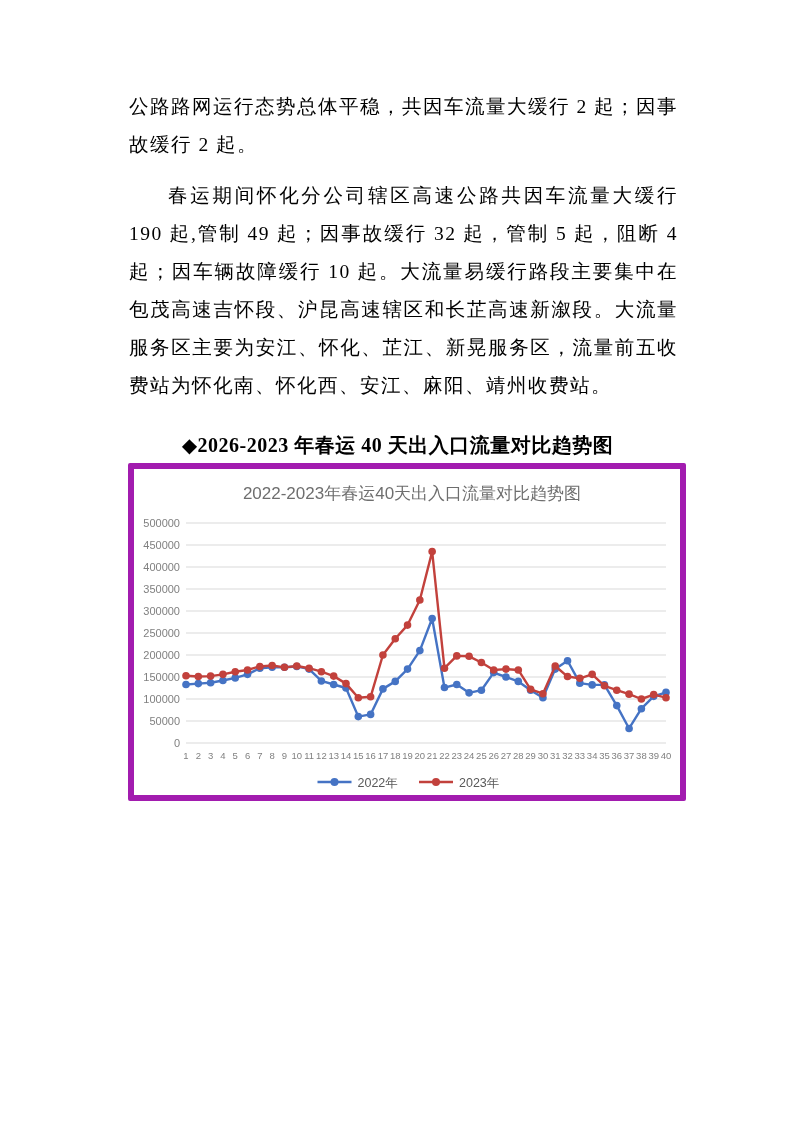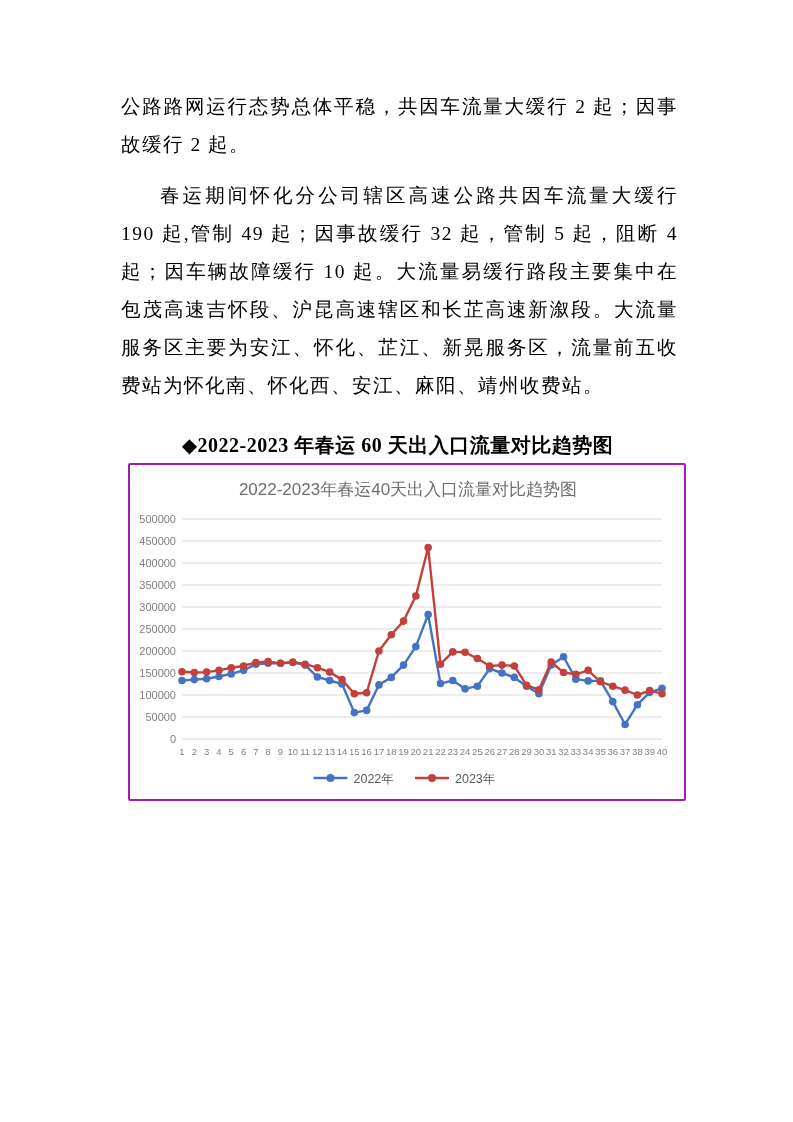--- a/index.html
+++ b/index.html
@@ -13,51 +13,51 @@
   }
   .textcol{
     position:absolute;
     left:117px;top:88px;width:561px;
   }
   .para{
     font-size:19.5px;
     line-height:38px;
     letter-spacing:1.5px;
     text-align:justify;
-    margin:0 0 13px 4px;
+    margin:0 0 13px 12px;
   }
   .para.indent{ text-indent:2em; }
   .section-heading{
     font-size:20px;
     font-weight:bold;
     text-align:center;
     letter-spacing:0.5px;
     margin:27px 0 0 0;
     font-family:"Liberation Serif","DejaVu Serif",serif;
   }
   .chart-frame{
     position:absolute;
     left:128px;top:463px;
     width:558px;height:338px;
     background:#ffffff;
-    border:2px solid #a21caf;
+    border:6px solid #a21caf;
     border-radius:2px;
     box-sizing:border-box;
   }
   .chart-frame svg{display:block;}
 </style>
 </head>
 <body>
 
 <div class="page">
 
   <div class="textcol">
     <p class="para">公路路网运行态势总体平稳，共因车流量大缓行 2 起；因事故缓行 2 起。</p>
     <p class="para indent">春运期间怀化分公司辖区高速公路共因车流量大缓行 190 起,管制 49 起；因事故缓行 32 起，管制 5 起，阻断 4 起；因车辆故障缓行 10 起。大流量易缓行路段主要集中在包茂高速吉怀段、沪昆高速辖区和长芷高速新溆段。大流量服务区主要为安江、怀化、芷江、新晃服务区，流量前五收费站为怀化南、怀化西、安江、麻阳、靖州收费站。</p>
-    <div class="section-heading">◆2022-2023 年春运 60 天出入口流量对比趋势图</div>
+    <div class="section-heading">◆2026-2023 年春运 40 天出入口流量对比趋势图</div>
   </div>
 
   <div class="chart-frame">
     <svg id="chart-svg" width="556" height="336" viewBox="0 0 556 336" xmlns="http://www.w3.org/2000/svg">
         <text x="278" y="30" text-anchor="middle" font-family="&quot;Liberation Sans&quot;,sans-serif" font-size="17" fill="#6e6e6e">2022-2023年春运40天出入口流量对比趋势图</text>
         <line x1="52" y1="274" x2="532" y2="274" stroke="#d9d9d9" stroke-width="1"></line>
         <text x="46" y="278" text-anchor="end" font-family="&quot;Liberation Sans&quot;,sans-serif" font-size="11" fill="#808080">0</text>
         <line x1="52" y1="252" x2="532" y2="252" stroke="#d9d9d9" stroke-width="1"></line>
         <text x="46" y="256" text-anchor="end" font-family="&quot;Liberation Sans&quot;,sans-serif" font-size="11" fill="#808080">50000</text>
         <line x1="52" y1="230" x2="532" y2="230" stroke="#d9d9d9" stroke-width="1"></line>

